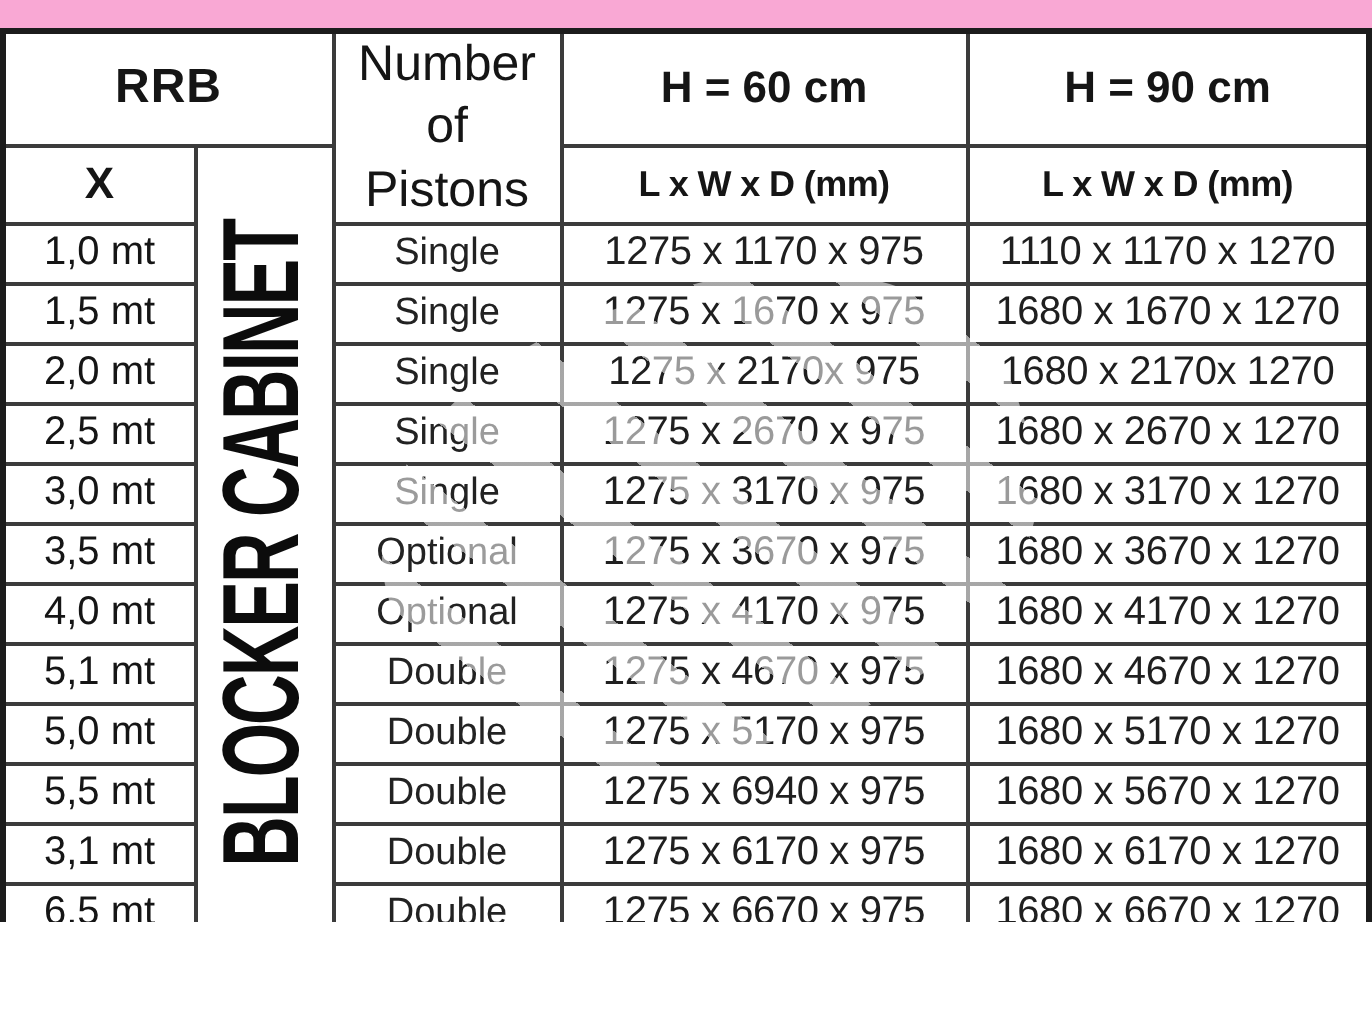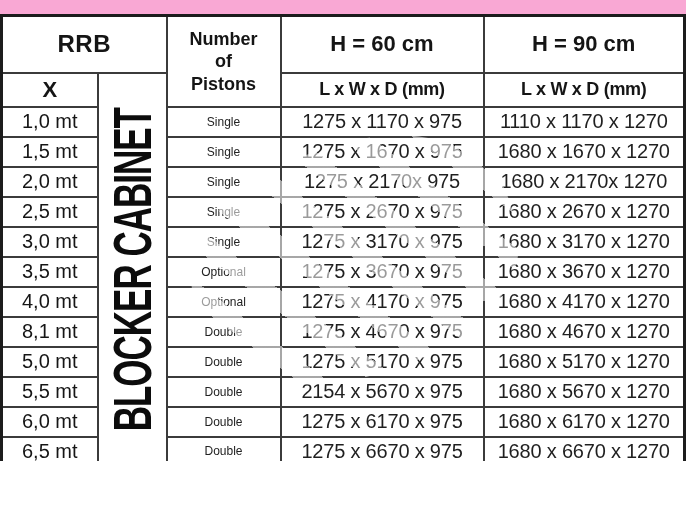--- a/index.html
+++ b/index.html
@@ -48,30 +48,30 @@
   .h-mid {
     font-weight: bold;
     font-size: 22px;
   }
   .h-dims {
     font-weight: bold;
     font-size: 18px;
     letter-spacing: -0.3px;
   }
   .h-pistons {
-    font-weight: bold;
-    font-size: 18px;
+    font-weight: normal;
+    font-size: 25px;
     line-height: 1.25;
     white-space: pre-line;
   }
   .cell-x {
     font-size: 20px;
   }
   .cell-pistons {
-    font-size: 12px;
+    font-size: 19px;
     color: #222222;
   }
   .cell-dim {
     font-size: 20px;
     letter-spacing: -0.2px;
     color: #1f1f1f;
   }
   .cabinet-wrap {
     height: 100%;
     display: flex;
@@ -177,39 +177,39 @@
       <td class="cell-dim">1275 x 3670 x 975</td>
       <td class="cell-dim">1680 x 3670 x 1270</td>
     </tr>
     <tr class="data">
       <td class="cell-x">4,0 mt</td>
       <td class="cell-pistons">Optional</td>
       <td class="cell-dim">1275 x 4170 x 975</td>
       <td class="cell-dim">1680 x 4170 x 1270</td>
     </tr>
     <tr class="data">
-      <td class="cell-x">8,1 mt</td>
+      <td class="cell-x">5,1 mt</td>
       <td class="cell-pistons">Double</td>
       <td class="cell-dim">1275 x 4670 x 975</td>
       <td class="cell-dim">1680 x 4670 x 1270</td>
     </tr>
     <tr class="data">
       <td class="cell-x">5,0 mt</td>
       <td class="cell-pistons">Double</td>
       <td class="cell-dim">1275 x 5170 x 975</td>
       <td class="cell-dim">1680 x 5170 x 1270</td>
     </tr>
     <tr class="data">
       <td class="cell-x">5,5 mt</td>
       <td class="cell-pistons">Double</td>
-      <td class="cell-dim">2154 x 5670 x 975</td>
+      <td class="cell-dim">1275 x 6940 x 975</td>
       <td class="cell-dim">1680 x 5670 x 1270</td>
     </tr>
     <tr class="data">
-      <td class="cell-x">6,0 mt</td>
+      <td class="cell-x">3,1 mt</td>
       <td class="cell-pistons">Double</td>
       <td class="cell-dim">1275 x 6170 x 975</td>
       <td class="cell-dim">1680 x 6170 x 1270</td>
     </tr>
     <tr class="data">
       <td class="cell-x">6,5 mt</td>
       <td class="cell-pistons">Double</td>
       <td class="cell-dim">1275 x 6670 x 975</td>
       <td class="cell-dim">1680 x 6670 x 1270</td>
     </tr>

